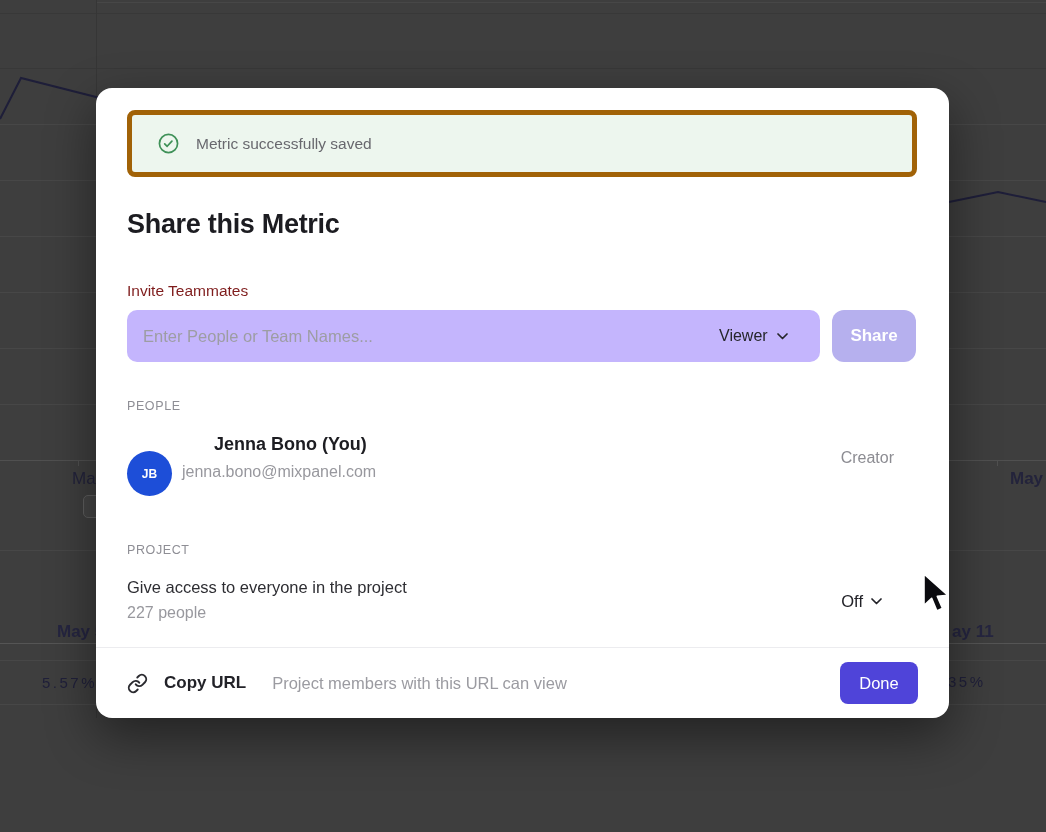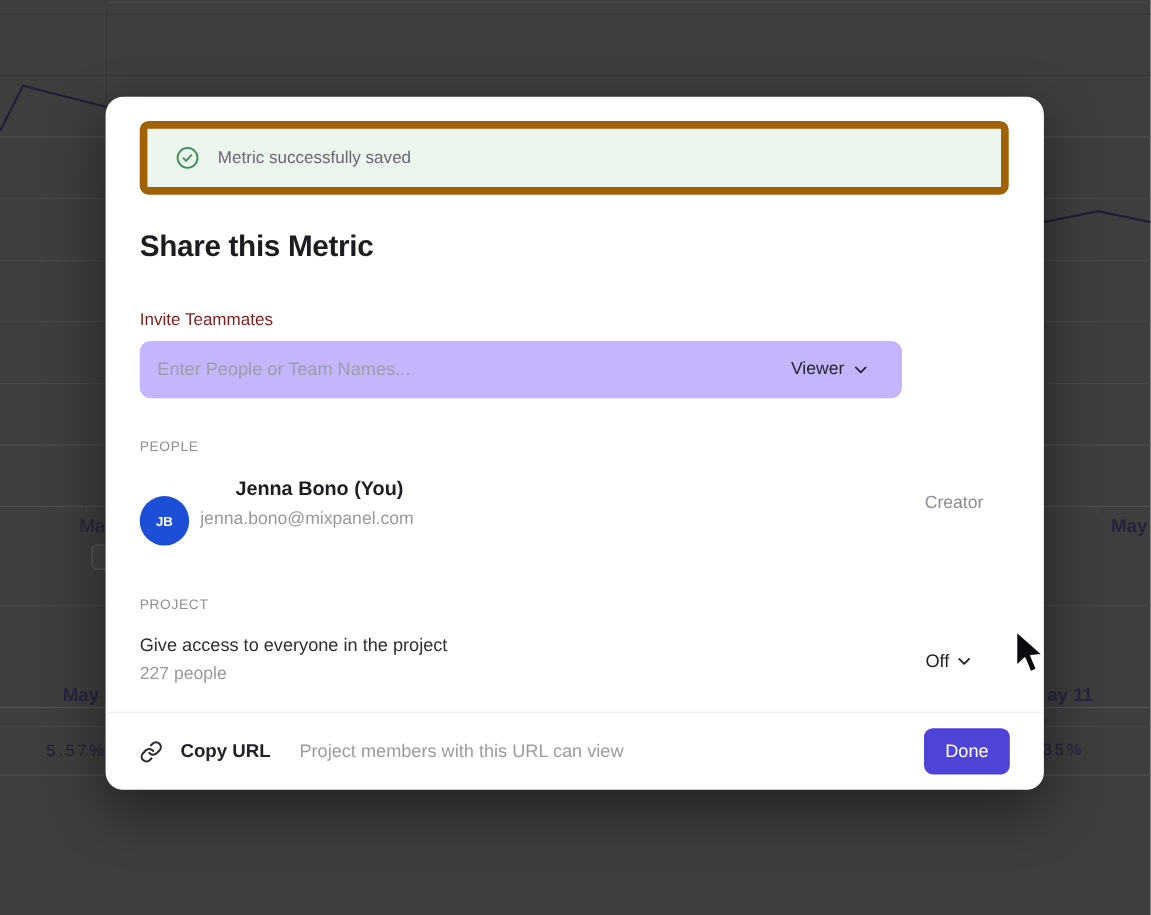--- a/index.html
+++ b/index.html
@@ -23,21 +23,21 @@
   }
 
   
   .modal {
     position:absolute; left:96px; top:88px; width:853px; height:630px;
     background:#ffffff; border-radius:16px; z-index:10;
     box-shadow:0 18px 50px rgba(0,0,0,0.45);
   }
   .banner {
     position:absolute; left:31px; top:22px; width:790px; height:67px;
-    background:#edf6ee; border:7px solid #a16207; border-radius:8px;
+    background:#edf6ee; border:5px solid #a16207; border-radius:8px;
     display:flex; align-items:center; padding-left:26px; gap:17px;
   }
   .banner-text { font-size:15.5px; color:#68686e; }
   .modal-title {
     position:absolute; left:31px; top:121px;
     font-size:27px; font-weight:700; color:#1c1c21; letter-spacing:-0.3px;
   }
   .invite-label {
     position:absolute; left:31px; top:194px;
     font-size:15.5px; font-weight:500; color:#7f1d1d;
@@ -180,20 +180,21 @@
 
   <div class="role-select">
     <span class="role-select-label">Viewer</span>
     <span style="display:flex;">
       <svg width="11" height="7" viewBox="0 0 11 7" fill="none">
         <path d="M1 1l4.5 4.5L10 1" stroke="#26262b" stroke-width="1.7" stroke-linecap="round" stroke-linejoin="round"></path>
       </svg>
     </span>
   </div>
 
+  <button class="share-btn">Share</button>
 
   <div class="section-label" style="top:311px;">PEOPLE</div>
 
   <div>
     <div class="avatar">JB</div>
     <div class="person-name">Jenna Bono (You)</div>
     <div class="person-email">jenna.bono@mixpanel.com</div>
     <div class="person-role">Creator</div>
   </div>
 

